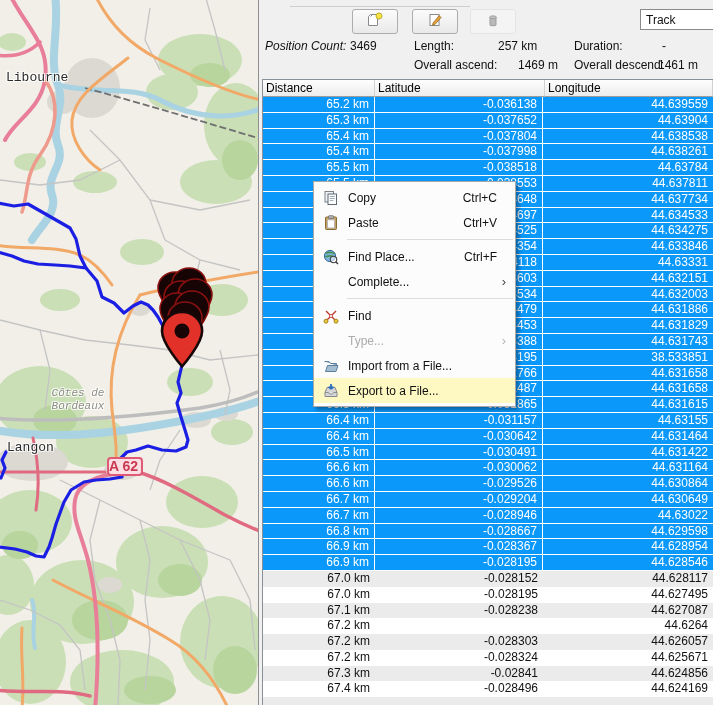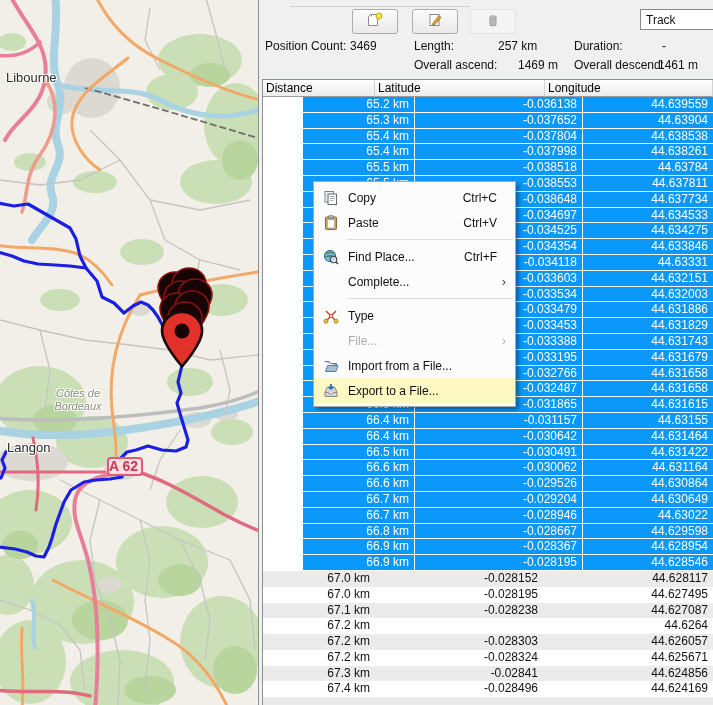--- a/index.html
+++ b/index.html
@@ -3,21 +3,21 @@
 <meta charset="utf-8">
 <style>
   html,body{margin:0;padding:0;background:#fff;}
   #app{position:relative;width:713px;height:705px;overflow:hidden;
        font-family:"Liberation Sans","DejaVu Sans",sans-serif;font-size:12px;color:#111;
        background:#f0f0f0;}
   
   #map{position:absolute;left:0;top:0;width:258px;height:705px;background:#f1efe7;overflow:hidden;}
   #map svg{display:block;}
   .map-label{position:absolute;color:#2b2b2b;font-size:13px;
-             text-shadow:1px 1px 0 rgba(255,255,255,.85),-1px -1px 0 rgba(255,255,255,.85),1px -1px 0 rgba(255,255,255,.85),-1px 1px 0 rgba(255,255,255,.85);}
+             text-shadow:1px 1px 0 rgba(255,255,255,.85),-1px -1px 0 rgba(255,255,255,.85),1px -1px 0 rgba(255,255,255,.85),-1px 1px 0 rgba(255,255,255,.85);font-family:Liberation Mono, monospace;}
   .map-region{font-style:italic;color:#8d8d84;font-size:11px;line-height:13px;text-align:center;}
   .a62{position:absolute;left:107px;top:457px;width:32px;height:15px;background:#fbdfe3;
        border:2px solid #df germ5a75;border:2px solid #df5a75;border-radius:4px;color:#c93a52;
        font-weight:bold;font-size:14px;text-align:left;line-height:14px;}
   #divider{position:absolute;left:258px;top:0;width:4px;height:705px;background:#f0f0f0;border-left:1px solid #8f8f8f;}
   
   #panel{position:absolute;left:262px;top:0;width:451px;height:705px;background:#f0f0f0;}
   #topline{position:absolute;left:28px;top:6px;width:180px;height:1px;background:#cfcfcf;}
   .tbtn{position:absolute;top:9px;width:44px;height:23px;border:1px solid #adadad;border-radius:3px;
         background:linear-gradient(#fbfbfb,#e9e9e9);display:flex;align-items:center;justify-content:center;}
@@ -26,21 +26,21 @@
   #typecombo{position:absolute;left:378px;top:9px;width:75px;height:21px;background:#fff;border:1px solid #8a8a8a;
              line-height:20px;padding-left:5px;box-sizing:border-box;}
   .stat{position:absolute;white-space:nowrap;}
   
   #table{position:absolute;left:0;top:79px;width:451px;height:626px;background:#fff;
          border-left:1px solid #8a9097;border-top:1px solid #8a9097;box-sizing:border-box;overflow:hidden;}
   #thead{display:flex;height:17px;}
   .th{background:linear-gradient(#fefefe,#ececec);border-right:1px solid #d2d2d2;border-bottom:1px solid #9c9c9c;
       box-sizing:border-box;padding-left:3px;line-height:16px;color:#000;}
   .tr{display:flex;height:15.8px;box-sizing:border-box;}
-  .tr.sel{background:#0b98fb;color:#fff;border-bottom:1px solid #fff;margin-left:40px;}
+  .tr.sel{background:#0b98fb;color:#fff;border-bottom:1px solid #fff;}
   .tr.sel .td{border-right:1px solid #fff;}
   .tr.sel .td:last-child{border-right:none;}
   .tr.alt{background:#ebebeb;}
   .td{box-sizing:border-box;text-align:right;padding-right:5px;line-height:15px;overflow:hidden;white-space:nowrap;}
   .c0{width:112px;} .c1{width:168px;} .c2{width:170px;flex:1;}
   
   #menu{position:absolute;left:51px;top:181px;width:203px;background:#fcfcfc;border:1px solid #a8a8a8;
         box-shadow:3px 3px 4px rgba(0,0,0,.35);padding:3px 0;box-sizing:border-box;z-index:50;}
   .mi{display:flex;align-items:center;height:25px;position:relative;}
   .mi.hl{background:#fef9c3;}
@@ -216,21 +216,21 @@
       <span>
         <svg width="16" height="16" viewBox="0 0 16 16">
           <path d="M5,5.5 h6 v7 a1.2,1.2 0 0 1 -1.2,1.2 h-3.6 a1.2,1.2 0 0 1 -1.2,-1.2 z" fill="#b9b9b9" stroke="#9b9b9b"></path>
           <ellipse cx="8" cy="5.2" rx="3.4" ry="1.3" fill="#c9c9c9" stroke="#9b9b9b"></ellipse>
         </svg>
       </span>
     </div>
     <span class="typelabel">Type:</span>
     <div id="typecombo">Track</div>
 
-    <span class="stat" style="left:3px;top:39px;">Position Count:</span>
+    <span class="stat" style="left:3px;top:39px;font-style:italic;">Position Count:</span>
     <span class="stat" style="left:88px;top:39px;">3469</span>
     <span class="stat" style="left:152px;top:39px;">Length:</span>
     <span class="stat" style="left:236px;top:39px;">257 km</span>
     <span class="stat" style="left:312px;top:39px;">Duration:</span>
     <span class="stat" style="left:400px;top:39px;">-</span>
     <span class="stat" style="left:152px;top:58px;">Overall ascend:</span>
     <span class="stat" style="left:256px;top:58px;">1469 m</span>
     <span class="stat" style="left:312px;top:58px;">Overall descend:</span>
     <span class="stat" style="left:396px;top:58px;">1461 m</span>
 
@@ -317,21 +317,21 @@
             <div class="td c2">44.631829</div>
           </div>
           <div class="tr sel">
             <div class="td c0">66.1 km</div>
             <div class="td c1">-0.033388</div>
             <div class="td c2">44.631743</div>
           </div>
           <div class="tr sel">
             <div class="td c0">66.2 km</div>
             <div class="td c1">-0.033195</div>
-            <div class="td c2">44.631679</div>
+            <div class="td c2">38.533851</div>
           </div>
           <div class="tr sel">
             <div class="td c0">66.2 km</div>
             <div class="td c1">-0.032766</div>
             <div class="td c2">44.631658</div>
           </div>
           <div class="tr sel">
             <div class="td c0">66.3 km</div>
             <div class="td c1">-0.032487</div>
             <div class="td c2">44.631658</div>
@@ -486,25 +486,25 @@
         <div class="msep"></div>
         <div class="mi">
           <span class="ic">
             <svg width="16" height="16" viewBox="0 0 16 16">
               <path d="M3,3 L13,13 M13,3 L3,13" stroke="#c0392b" stroke-width="1.4"></path>
               <circle cx="3" cy="13.2" r="2" fill="#e8c93e" stroke="#a8861c"></circle>
               <circle cx="13" cy="13.2" r="2" fill="#e8c93e" stroke="#a8861c"></circle>
               <rect x="6.7" y="6.7" width="2.6" height="2.6" fill="#fff" stroke="#c0392b" stroke-width="0.8"></rect>
             </svg>
           </span>
-          <span class="lbl">Type</span>
+          <span class="lbl">Find</span>
         </div>
         <div class="mi dis">
           <span class="ic"></span>
-          <span class="lbl">File...</span>
+          <span class="lbl">Type...</span>
           <span class="arrow">›</span>
         </div>
         <div class="mi">
           <span class="ic">
             <svg width="16" height="16" viewBox="0 0 16 16">
               <path d="M1.5,3.5 h4.5 l1.5,2 h6 v2" fill="#8aa7c0" stroke="#5d7f9d"></path>
               <path d="M2.5,13.5 L4.5,7.5 h10.5 l-2,6 Z" fill="#a3bdd3" stroke="#5d7f9d"></path>
             </svg>
           </span>
           <span class="lbl">Import from a File...</span>

